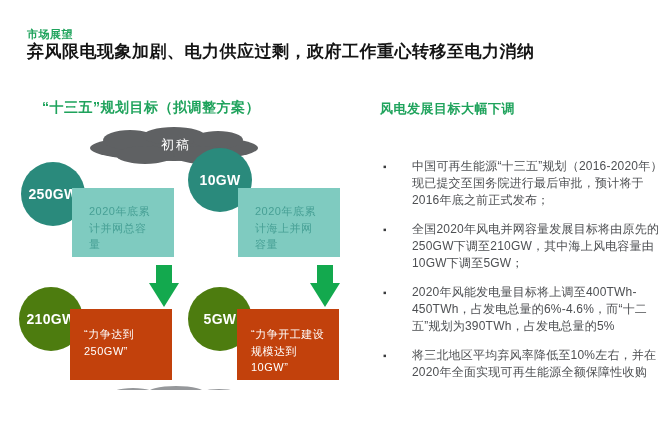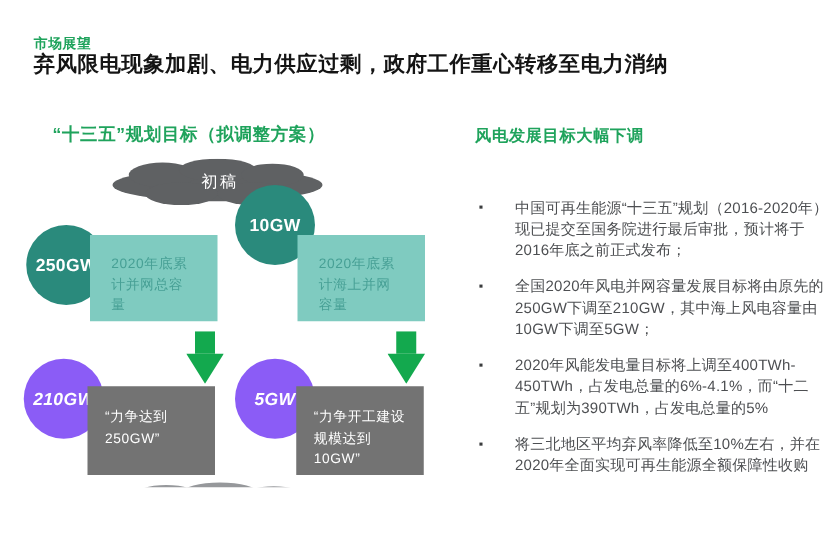--- a/index.html
+++ b/index.html
@@ -65,40 +65,40 @@
     position: absolute;
     width: 64px; height: 64px;
     border-radius: 50%;
     display: flex; align-items: center; justify-content: center;
     color: #ffffff;
     font-weight: bold;
     font-size: 14px;
     letter-spacing: 0.3px;
   }
   .circle.dark  { background: #2a8a7c; }
-  .circle.light { background: #8b5cf6; font-style: italic; }
-  .circle-250 { left: 21px;  top: 180px; }
+  .circle.light { background: #4d7c0f; }
+  .circle-250 { left: 21px;  top: 162px; }
   .circle-10  { left: 188px; top: 148px; }
   .circle-210 { left: 19px;  top: 287px; }
   .circle-5   { left: 188px; top: 287px; }
 
   .tbox {
     position: absolute;
     width: 102px; height: 69px;
     font-size: 11px;
     line-height: 1.5;
     letter-spacing: 0.5px;
   }
   .tbox.toprow {
     background: #7fcbc0;
     color: #47a095;
     padding: 15px 20px 0 17px;
   }
   .tbox.bottomrow {
-    background: #737373;
+    background: #c2410c;
     color: #ffffff;
     padding: 17px 8px 0 14px;
   }
   .box-1 { left: 72px;  top: 188px; }
   .box-2 { left: 238px; top: 188px; }
   .box-3 { left: 70px;  top: 309px; width: 102px; height: 71px; }
   .box-4 { left: 237px; top: 309px; width: 102px; height: 71px; }
 
   .arrow { position: absolute; width: 30px; height: 42px; }
   .arrow svg { display: block; }
@@ -217,21 +217,21 @@
     <li>
       <span class="marker">▪</span>
       <span>中国可再生能源“十三五”规划（2016-2020年）现已提交至国务院进行最后审批，预计将于2016年底之前正式发布；</span>
     </li>
     <li>
       <span class="marker">▪</span>
       <span>全国2020年风电并网容量发展目标将由原先的250GW下调至210GW，其中海上风电容量由10GW下调至5GW；</span>
     </li>
     <li>
       <span class="marker">▪</span>
-      <span>2020年风能发电量目标将上调至400TWh-450TWh，占发电总量的6%-4.1%，而“十二五”规划为390TWh，占发电总量的5%</span>
+      <span>2020年风能发电量目标将上调至400TWh-450TWh，占发电总量的6%-4.6%，而“十二五”规划为390TWh，占发电总量的5%</span>
     </li>
     <li>
       <span class="marker">▪</span>
       <span>将三北地区平均弃风率降低至10%左右，并在2020年全面实现可再生能源全额保障性收购</span>
     </li>
   </ul>
 
   <div class="watermark">
     <span class="wm-icon">
       <svg width="32" height="32" viewBox="0 0 32 32">

